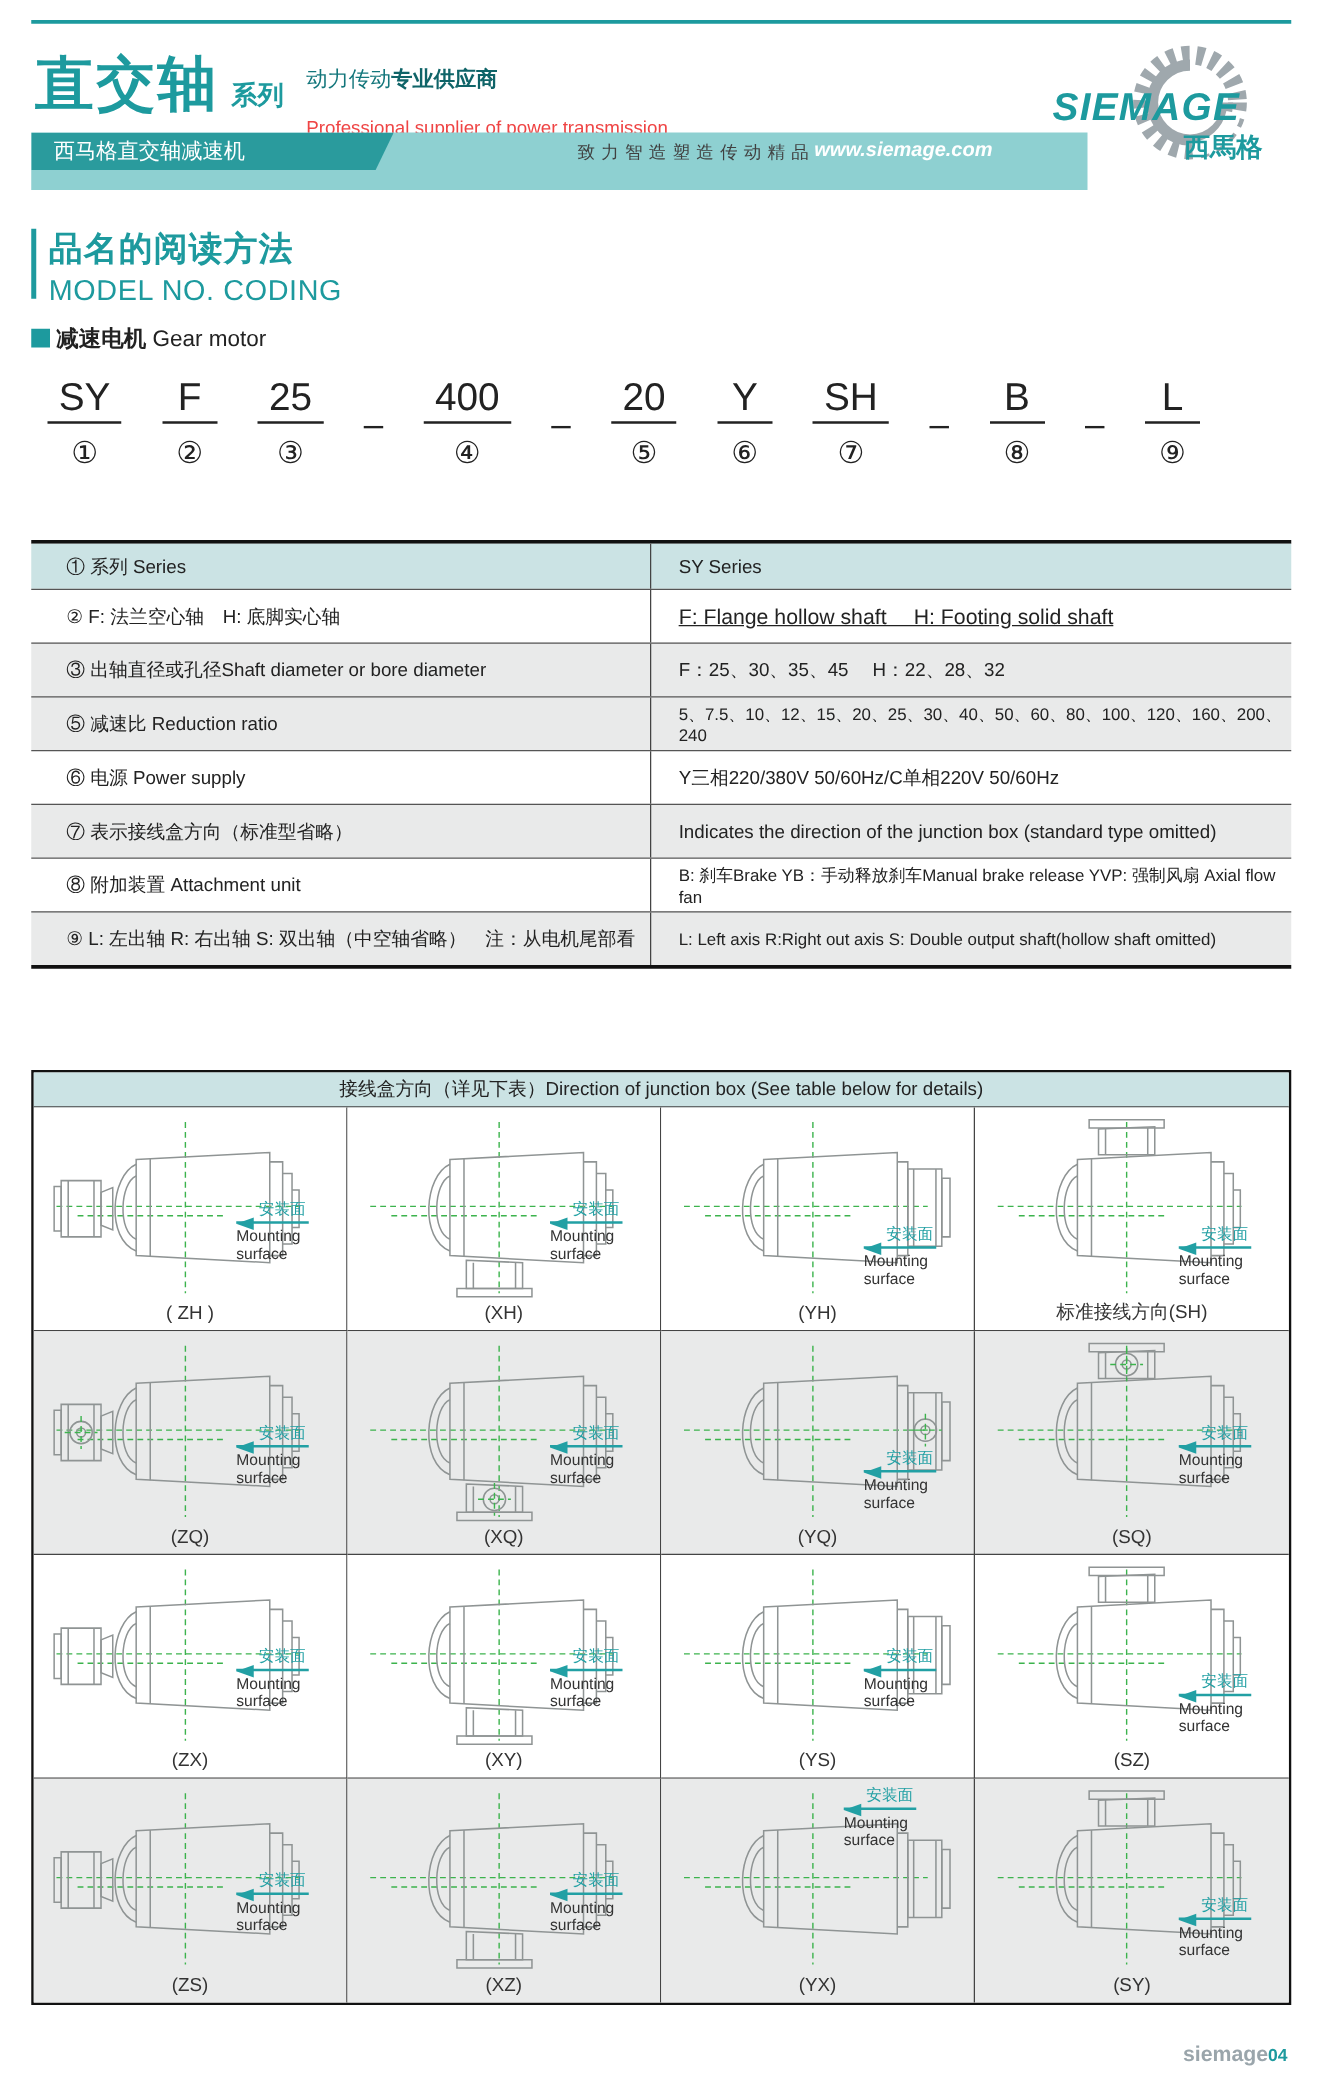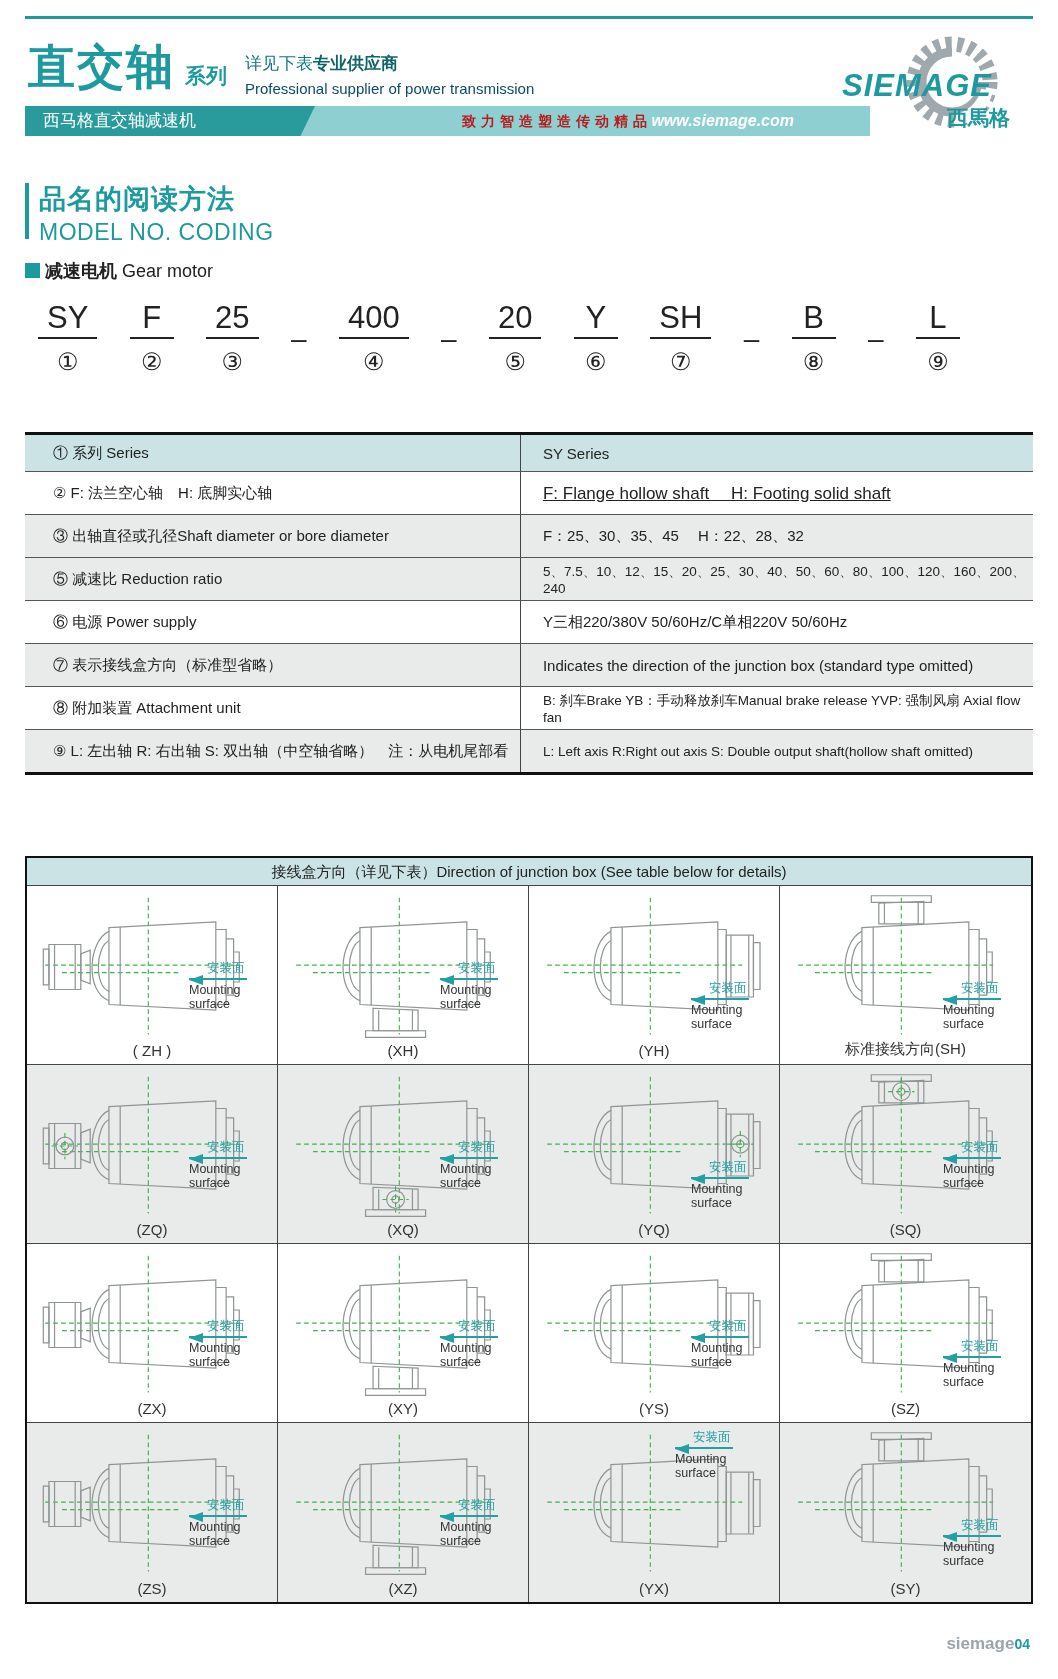--- a/index.html
+++ b/index.html
@@ -7,27 +7,27 @@
   .page { position: relative; width: 1058px; height: 1679px; background: #fff; overflow: hidden; }
 
   
   .top-rule { position: absolute; left: 25px; right: 25px; top: 16px; height: 3px; background: #1d9a9e; }
   .series-title { position: absolute; left: 28px; top: 36px; color: #1d9a9e; }
   .series-title .big { font-size: 47px; font-weight: bold; letter-spacing: 2px; }
   .series-title .suffix { font-size: 21px; font-weight: bold; margin-left: 10px; }
   .supplier { position: absolute; left: 245px; top: 52px; }
   .supplier .cn { font-size: 17px; color: #13767b; }
   .supplier .cn b { color: #0f6468; }
-  .supplier .en { font-size: 15px; color: #0c4a6e; margin-top: 5px; }
-  .band { position: absolute; left: 25px; top: 106px; width: 845px; height: 30px; background: #8ed0d1; }
+  .supplier .en { font-size: 15px; color: #ef4444; margin-top: 19px; }
+  .band { position: absolute; left: 25px; top: 106px; width: 845px; height: 46px; background: #8ed0d1; }
   .band-dark { position: absolute; left: 0; top: 0; width: 290px; height: 30px; background: #2a9b9d;
                clip-path: polygon(0 0, 100% 0, 95% 100%, 0 100%); color: #fff; font-size: 17px;
                line-height: 30px; padding-left: 18px; }
-  .band-slogan { position: absolute; right: 218px; top: 0; line-height: 30px; color: #b91c1c; font-size: 14px;
-                 letter-spacing: 5px; font-weight: bold; }
+  .band-slogan { position: absolute; right: 218px; top: 0; line-height: 30px; color: #404040; font-size: 14px;
+                 letter-spacing: 5px; font-weight: normal; }
   .band-url { position: absolute; right: 76px; top: 0; line-height: 30px; color: #fff; font-size: 16px;
               font-weight: bold; font-style: italic; }
   .logo { position: absolute; right: 18px; top: 28px; width: 222px; height: 108px; }
   .logo svg { position: absolute; right: 28px; top: 0; }
   .logo .wordmark { position: absolute; right: 48px; top: 40px; color: #1d9a9e; font-size: 31px;
                     font-weight: bold; font-style: italic; letter-spacing: 1px; white-space: nowrap; }
   .logo .cnmark { position: absolute; right: 30px; top: 76px; color: #1d9a9e; font-size: 21px;
                   font-family: "Liberation Serif", serif; font-weight: bold; }
 
   
@@ -93,21 +93,21 @@
 </head>
 <body>
 
 <div class="page">
 
   <div class="top-rule"></div>
   <div class="series-title">
     <span class="big">直交轴</span><span class="suffix">系列</span>
   </div>
   <div class="supplier">
-    <div class="cn"><span>详见下表</span><b>专业供应商</b></div>
+    <div class="cn"><span>动力传动</span><b>专业供应商</b></div>
     <div class="en">Professional supplier of power transmission</div>
   </div>
   <div class="band">
     <div class="band-dark">西马格直交轴减速机</div>
     <div class="band-slogan">致力智造塑造传动精品</div>
     <div class="band-url">www.siemage.com</div>
   </div>
   <div class="logo">
     <svg width="120" height="108" viewBox="0 0 120 108">
       <circle cx="60" cy="54" r="38" fill="none" stroke="#9fa8ad" stroke-width="15" stroke-dasharray="6 5.5"></circle>

